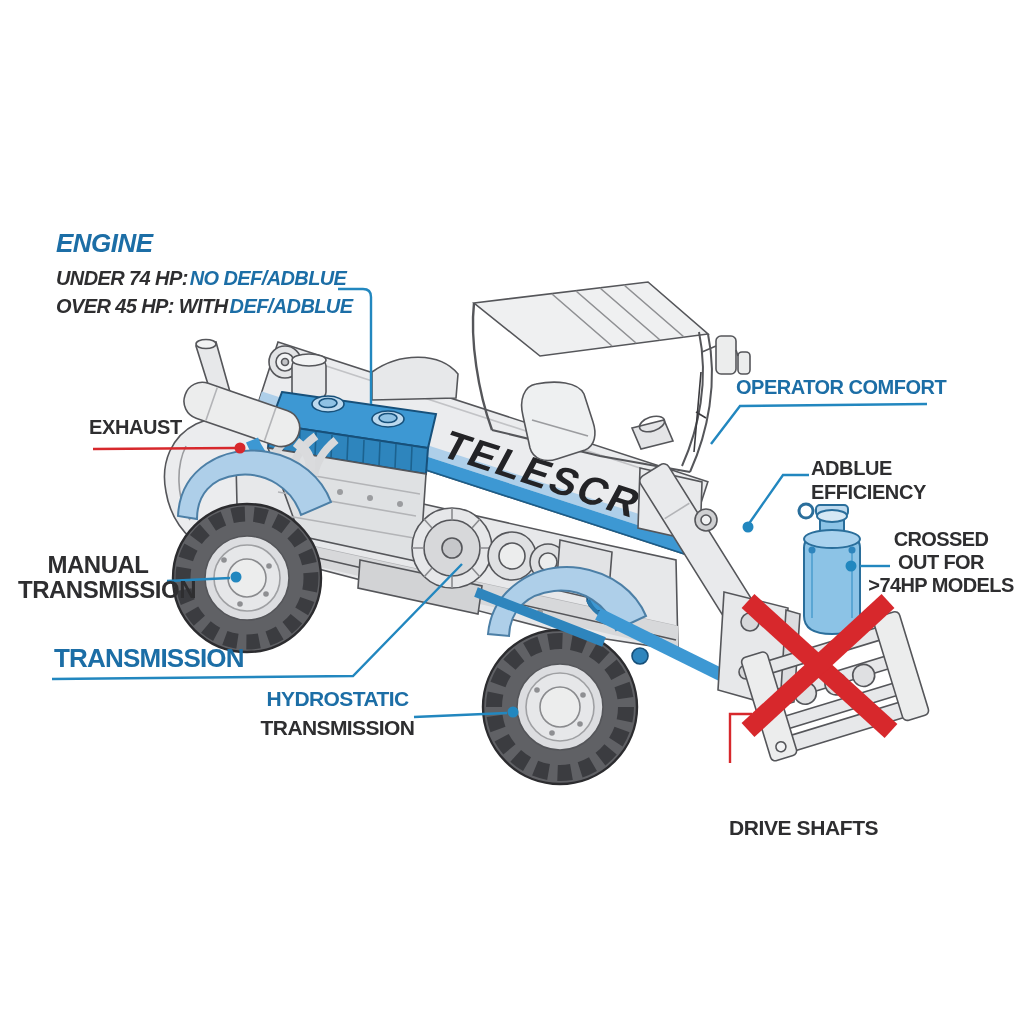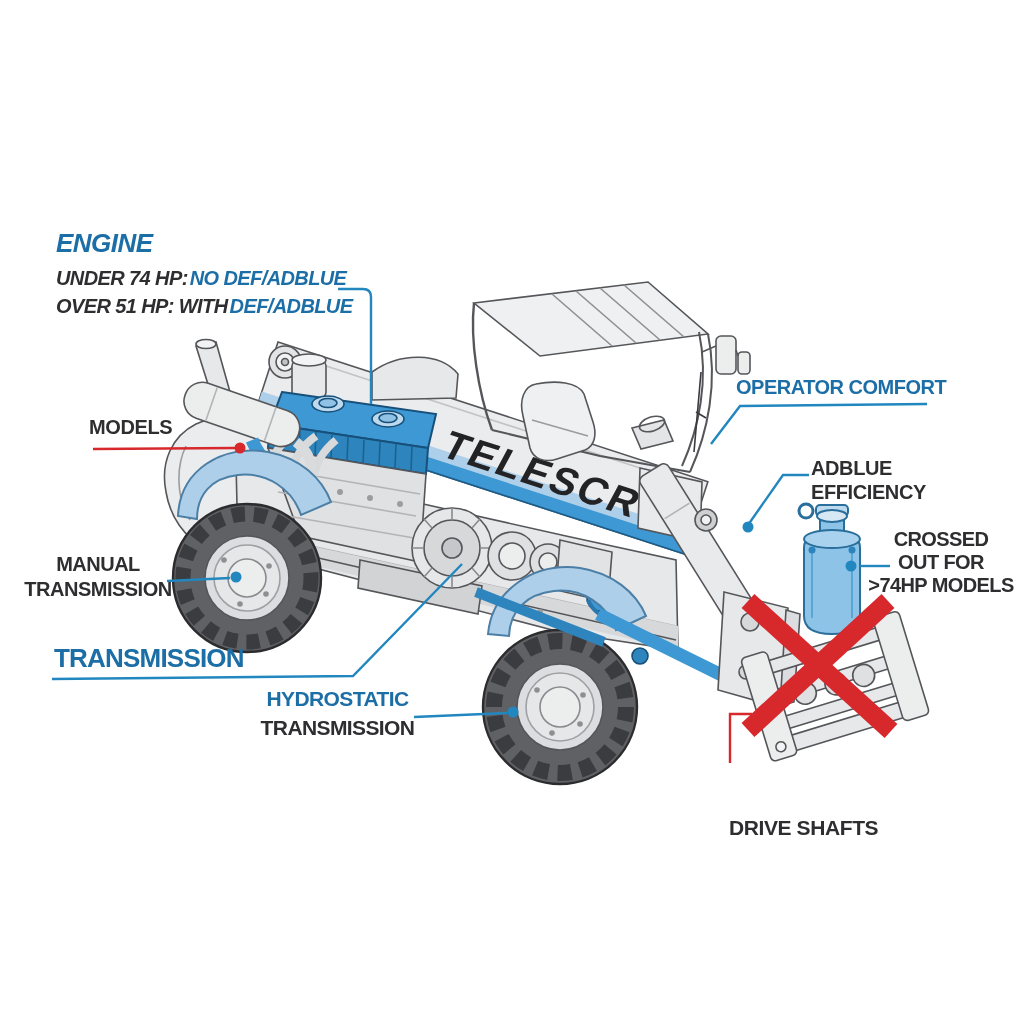--- a/index.html
+++ b/index.html
@@ -7,21 +7,21 @@
          font-family:"Liberation Sans",sans-serif;}
   #art{position:absolute;left:0;top:0;}
   .lbl{position:absolute;color:#2e2e30;font-weight:bold;letter-spacing:-0.4px;
        line-height:1.18;white-space:nowrap;}
   .blue{color:#1c6ea6;}
   .ctr{text-align:center;}
   .engine-title{font-size:26px;letter-spacing:-0.5px;margin-bottom:5px;}
   .engine-row{font-size:20px;letter-spacing:-0.6px;line-height:28px;}
   .engine-row .pre{padding-right:2px;text-align:center;}
   .exhaust{font-size:20px;}
-  .manual{font-size:20px;line-height:25px;letter-spacing:-0.5px;}
+  .manual{font-size:24px;line-height:25px;letter-spacing:-0.5px;}
   .trans-title{font-size:26px;letter-spacing:-0.8px;}
   .hydro{font-size:21px;line-height:29px;letter-spacing:-0.6px;}
   .opcom{font-size:20px;letter-spacing:-0.5px;}
   .cycle{font-size:20px;line-height:24px;}
   .crossed{font-size:20px;line-height:23px;letter-spacing:-0.6px;}
   .drive{font-size:21px;margin-top:48px;}
 </style>
 </head>
 <body>
 
@@ -220,25 +220,25 @@
   </g>
   <circle cx="240" cy="448" r="5.5" fill="#d7282c"></circle>
 </svg>
 
 <div class="lbl" style="left:56px;top:228px;font-style:italic;">
   <div class="engine-title blue">ENGINE</div>
   <div class="engine-row">
     <span class="pre">UNDER 74 HP:</span><span class="blue">NO DEF/ADBLUE</span>
   </div>
   <div class="engine-row">
-    <span class="pre">OVER 51 HP: WITH</span><span class="blue">DEF/ADBLUE</span>
+    <span class="pre">OVER 45 HP: WITH</span><span class="blue">DEF/ADBLUE</span>
   </div>
 </div>
 
-<div class="lbl exhaust" style="left:89px;top:416px;">MODELS</div>
+<div class="lbl exhaust" style="left:89px;top:416px;">EXHAUST</div>
 
 <div class="lbl manual ctr" style="left:18px;top:552px;width:160px;">
   <div>MANUAL</div>
   <div>TRANSMISSION</div>
 </div>
 
 <div class="lbl trans-title blue" style="left:54px;top:643px;">TRANSMISSION</div>
 
 <div class="lbl hydro ctr" style="left:255px;top:684px;width:165px;">
   <div class="blue">HYDROSTATIC</div>

